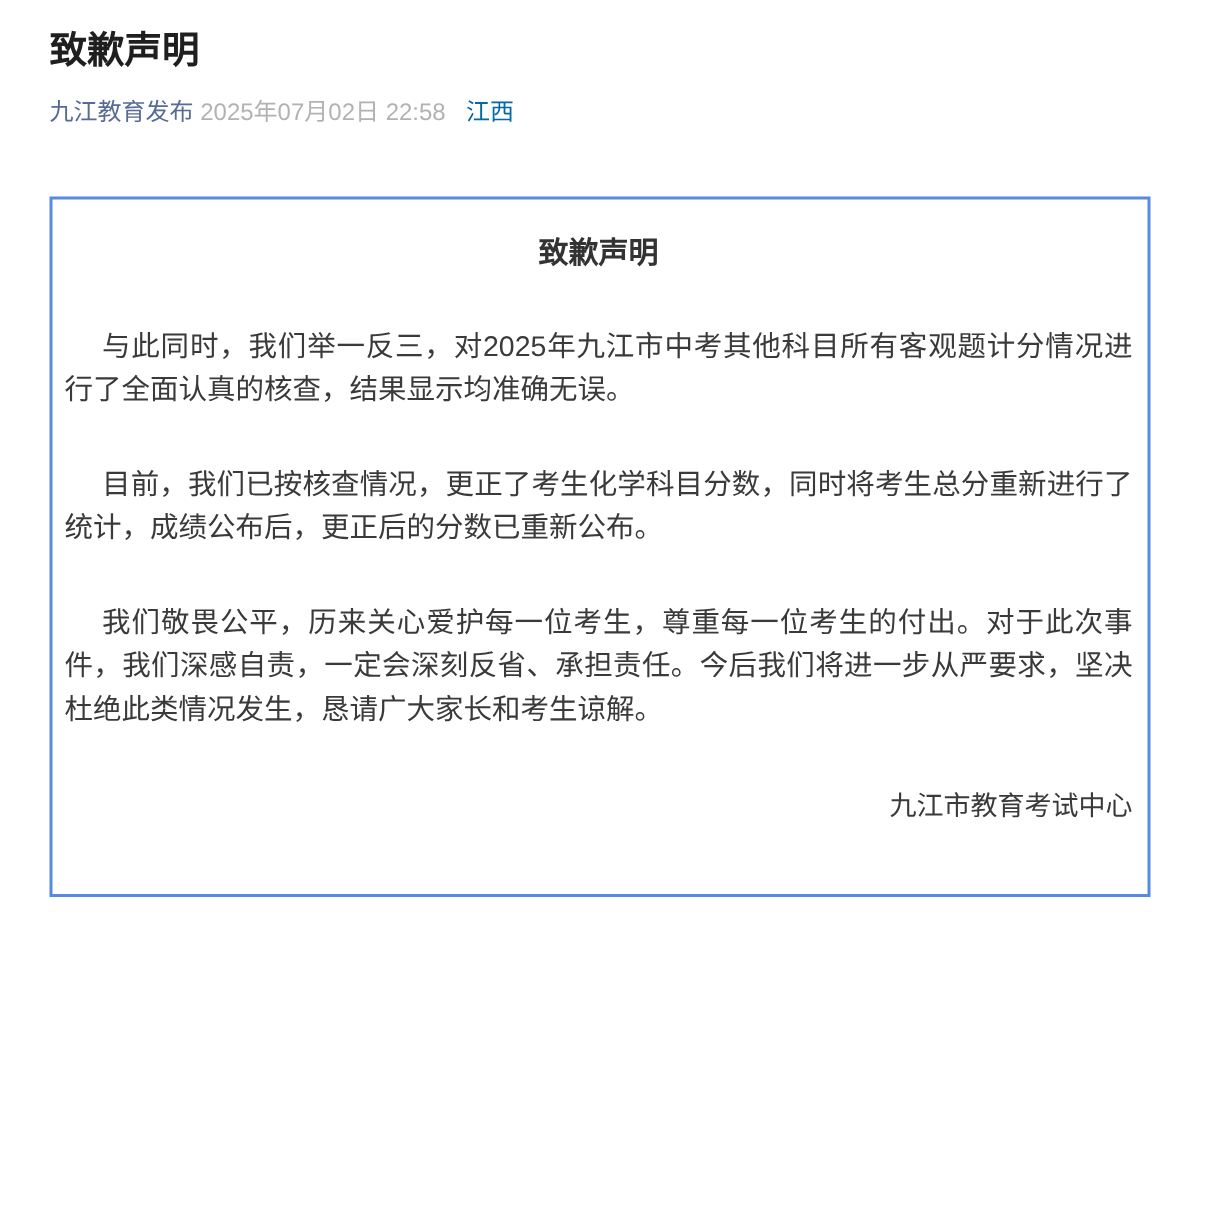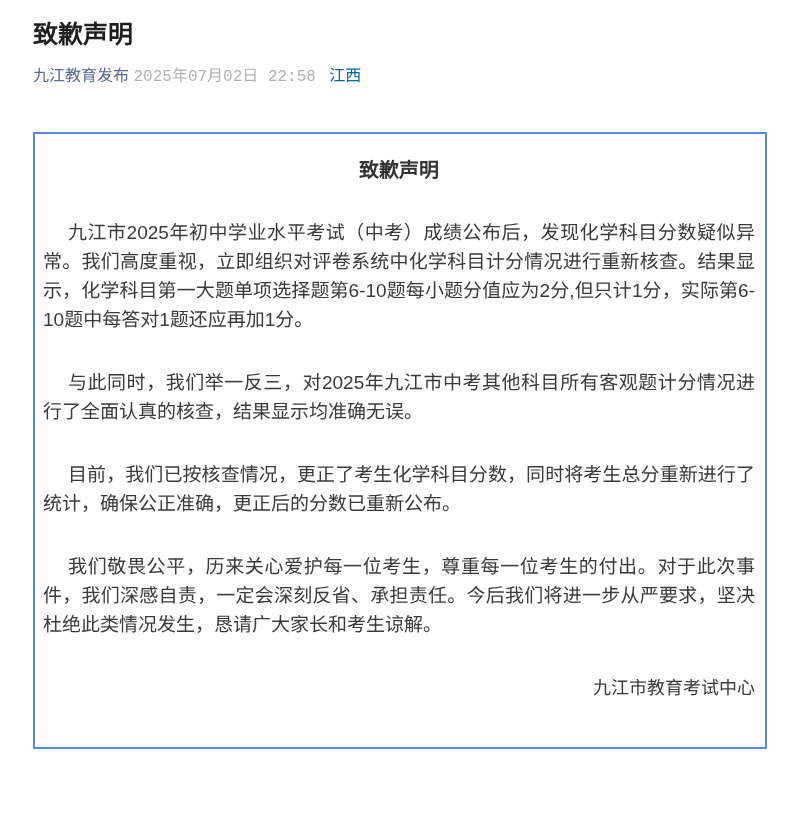--- a/index.html
+++ b/index.html
@@ -30,21 +30,20 @@
     line-height: 22px;
     white-space: nowrap;
   }
   .account {
     color: #576b95;
     cursor: pointer;
   }
   .pub-time {
     color: #b2b2b2;
     margin-right: 9px;
-    font-family: Liberation Mono, monospace;
   }
   .location {
     color: #0369a1;
   }
   .statement-box {
     margin-top: 44px;
     border: 2px solid #5789e5;
     background: #ffffff;
     padding: 12px 10px 44px 8px;
     box-sizing: border-box;
@@ -86,25 +85,24 @@
   <div class="byline">
     <span class="account">九江教育发布</span>
     <span class="pub-time">2025年07月02日 22:58</span>
     <span class="location">江西</span>
   </div>
 
   <div class="statement-box">
 
     <div class="statement-title">致歉声明</div>
 
-    <p>九江市2025年初中学业水平考试（中考）成绩公布后，发现化学科目分数疑似异常。我们高度重视，立即组织对评卷系统中化学科目计分情况进行重新核查。结果显示，化学科目第一大题单项选择题第6-10题每小题分值应为2分,但只计1分，实际第6-10题中每答对1题还应再加1分。</p>
 
     <p>与此同时，我们举一反三，对2025年九江市中考其他科目所有客观题计分情况进行了全面认真的核查，结果显示均准确无误。</p>
 
-    <p>目前，我们已按核查情况，更正了考生化学科目分数，同时将考生总分重新进行了统计，确保公正准确，更正后的分数已重新公布。</p>
+    <p>目前，我们已按核查情况，更正了考生化学科目分数，同时将考生总分重新进行了统计，成绩公布后，更正后的分数已重新公布。</p>
 
     <p>我们敬畏公平，历来关心爱护每一位考生，尊重每一位考生的付出。对于此次事件，我们深感自责，一定会深刻反省、承担责任。今后我们将进一步从严要求，坚决杜绝此类情况发生，恳请广大家长和考生谅解。</p>
 
     <div class="signature">
       <div class="sig-name">九江市教育考试中心</div>
     </div>
 
   </div>
 
 </div>

